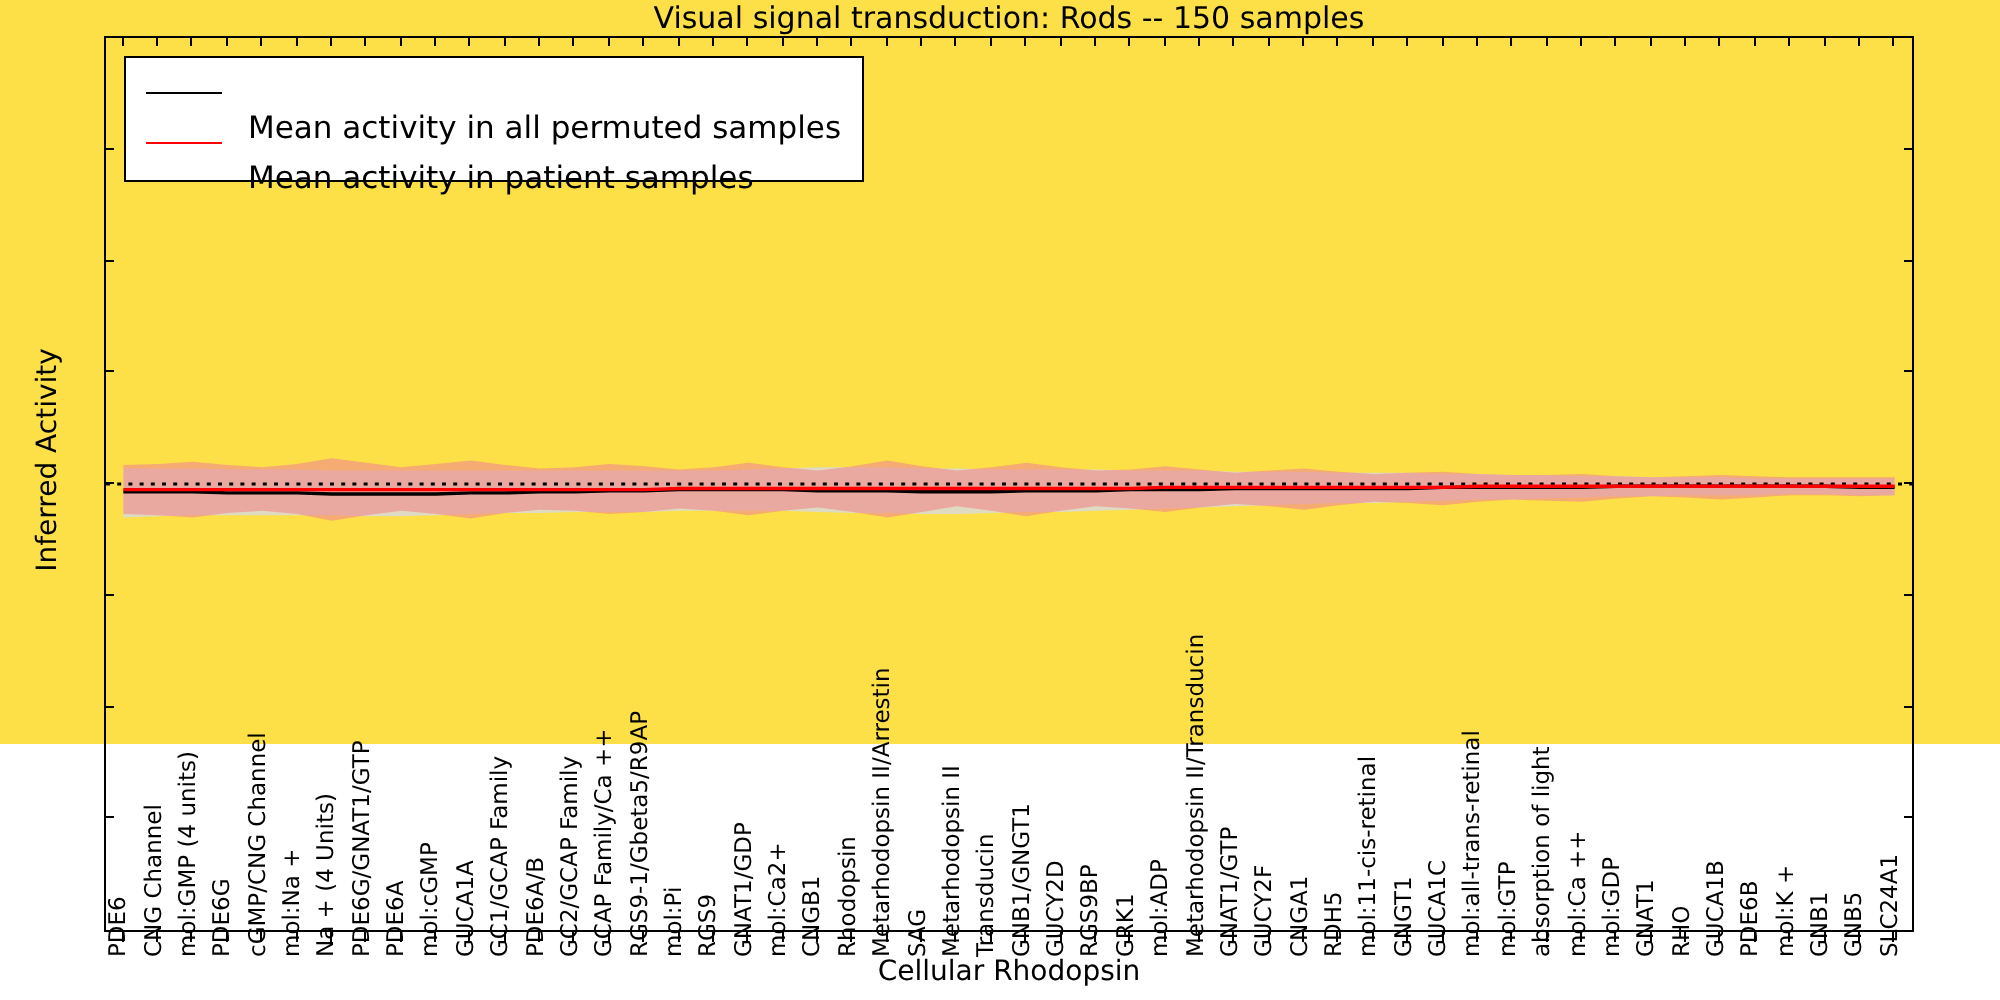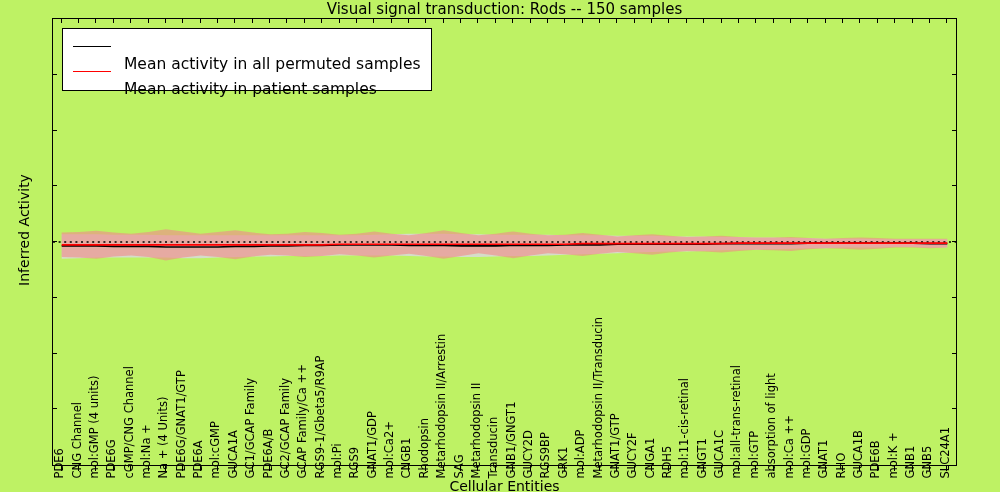--- a/index.html
+++ b/index.html
@@ -12,22 +12,22 @@
     height: 500px;
     font-family: "DejaVu Sans", sans-serif;
     overflow: hidden;
     position: relative;
   }
 
   #figure {
     position: absolute;
     left: 0; top: 0;
     width: 1000px;
-    height: 492px;
-    background: #bef264;
+    height: 372px;
+    background: #fde047;
   }
 
   
   #chart-title {
     position: absolute;
     left: 52px;
     top: 0px;
     width: 905px;
     height: 18px;
     line-height: 18px;
@@ -333,21 +333,21 @@
       <div class="x-tick-label" style="left: 759.894px;">mol:GDP</div>
       <div class="x-tick-label" style="left: 777.26px;">GNAT1</div>
       <div class="x-tick-label" style="left: 794.625px;">RHO</div>
       <div class="x-tick-label" style="left: 811.99px;">GUCA1B</div>
       <div class="x-tick-label" style="left: 829.356px;">PDE6B</div>
       <div class="x-tick-label" style="left: 846.721px;">mol:K +</div>
       <div class="x-tick-label" style="left: 864.087px;">GNB1</div>
       <div class="x-tick-label" style="left: 881.452px;">GNB5</div>
       <div class="x-tick-label" style="left: 898.817px;">SLC24A1</div>
     </div>
-  <div id="x-axis-label">Cellular Entities</div>
+  <div id="x-axis-label">Cellular Rhodopsin</div>
 
   <div id="legend">
     <div class="legend-row">
       <span class="legend-swatch permuted"></span>
       <span class="legend-text">Mean activity in all permuted samples</span>
     </div>
     <div class="legend-row">
       <span class="legend-swatch patient"></span>
       <span class="legend-text">Mean activity in patient samples</span>
     </div>

